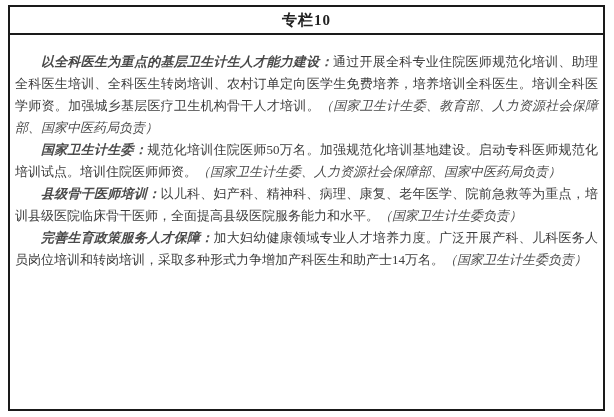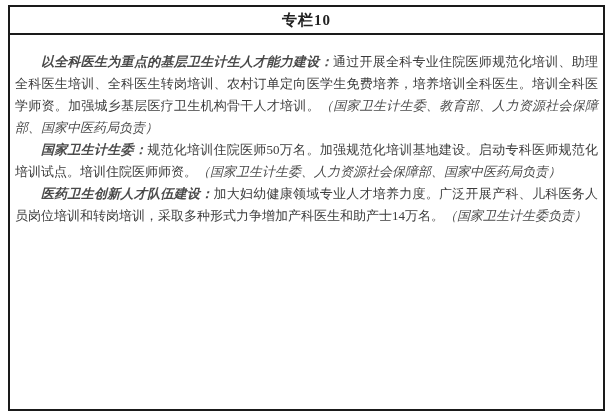--- a/index.html
+++ b/index.html
@@ -69,16 +69,19 @@
     <span>专栏10</span>
   </div>
   <div class="panel-body">
     <p class="para">
       <span class="lead">以全科医生为重点的基层卫生计生人才能力建设：</span><span class="body-text">通过开展全科专业住院医师规范化培训、助理全科医生培训、全科医生转岗培训、农村订单定向医学生免费培养，培养培训全科医生。培训全科医学师资。加强城乡基层医疗卫生机构骨干人才培训。</span><span class="attr">（国家卫生计生委、教育部、人力资源社会保障部、国家中医药局负责）</span>
     </p>
     <p class="para">
       <span class="lead">国家卫生计生委：</span><span class="body-text">规范化培训住院医师50万名。加强规范化培训基地建设。启动专科医师规范化培训试点。培训住院医师师资。</span><span class="attr">（国家卫生计生委、人力资源社会保障部、国家中医药局负责）</span>
     </p>
     <p class="para">
-      <span class="lead">医药卫生创新人才队伍建设：</span><span class="body-text">加大妇幼健康领域专业人才培养力度。广泛开展产科、儿科医务人员岗位培训和转岗培训，采取多种形式力争增加产科医生和助产士14万名。</span><span class="attr">（国家卫生计生委负责）</span>
+      <span class="lead">县级骨干医师培训：</span><span class="body-text">以儿科、妇产科、精神科、病理、康复、老年医学、院前急救等为重点，培训县级医院临床骨干医师，全面提高县级医院服务能力和水平。</span><span class="attr">（国家卫生计生委负责）</span>
+    </p>
+    <p class="para">
+      <span class="lead">完善生育政策服务人才保障：</span><span class="body-text">加大妇幼健康领域专业人才培养力度。广泛开展产科、儿科医务人员岗位培训和转岗培训，采取多种形式力争增加产科医生和助产士14万名。</span><span class="attr">（国家卫生计生委负责）</span>
     </p>
   </div>
 </div>
 
 </body></html>

